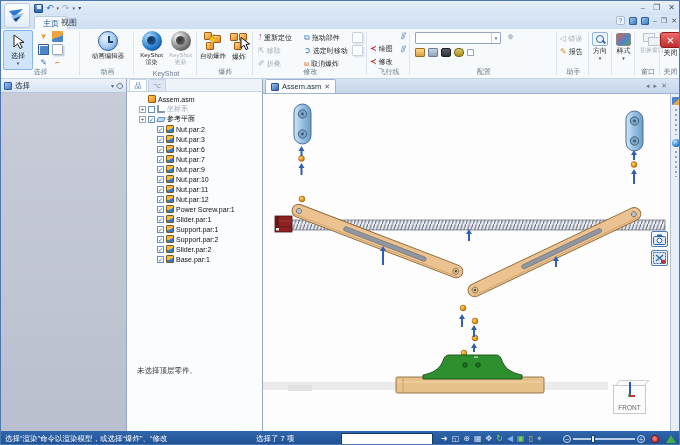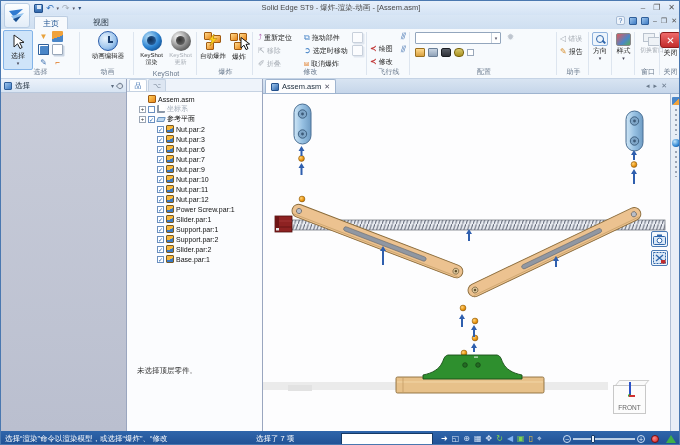--- a/index.html
+++ b/index.html
@@ -148,31 +148,30 @@
       </svg>
     </div>
     <div class="qat">
       <span class="qsave qicon"></span>
       <span class="qicon">↶</span>
       <span class="qicon" style="font-size:5px;color:#556">▾</span>
       <span class="qicon gray">↷</span>
       <span class="qicon" style="font-size:5px;color:#556">▾</span>
       <span class="qicon" style="font-size:6px;color:#2f4f7a">▾</span>
     </div>
-    <div class="title">Solid Edge ST9 - 爆炸-渲染-动画 - [Assem.asm]</div>
     <div class="winbtns">
       <span>–</span>
       <span>❐</span>
       <span>✕</span>
     </div>
   </div>
 
   <div class="tabrow">
     <div class="rtab active" style="left:33px">主页</div>
-    <div class="rtab" style="left:84px">视图</div>
+    <div class="rtab" style="left:52px">视图</div>
     <div class="docbtns">
       <span class="helpq">?</span>
       <span class="bluesheet"></span>
       <span class="bluesheet"></span>
       <span>–</span>
       <span>❐</span>
       <span>✕</span>
     </div>
   </div>
 

